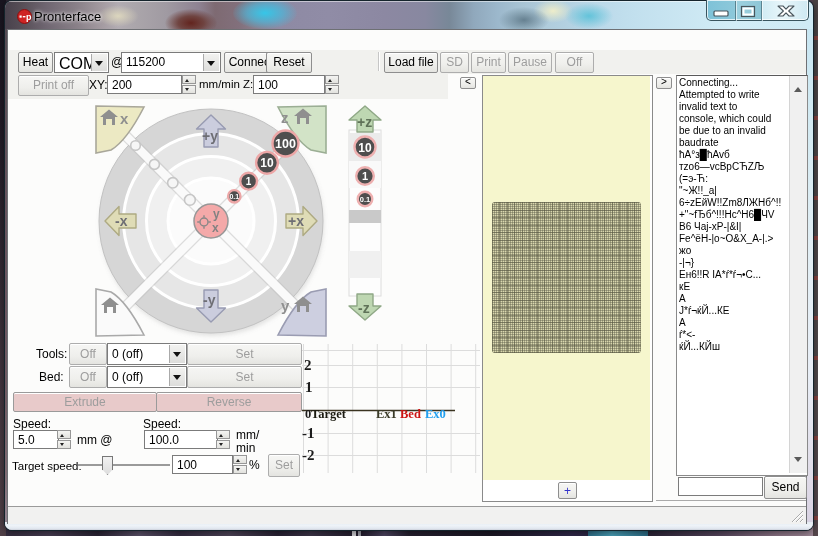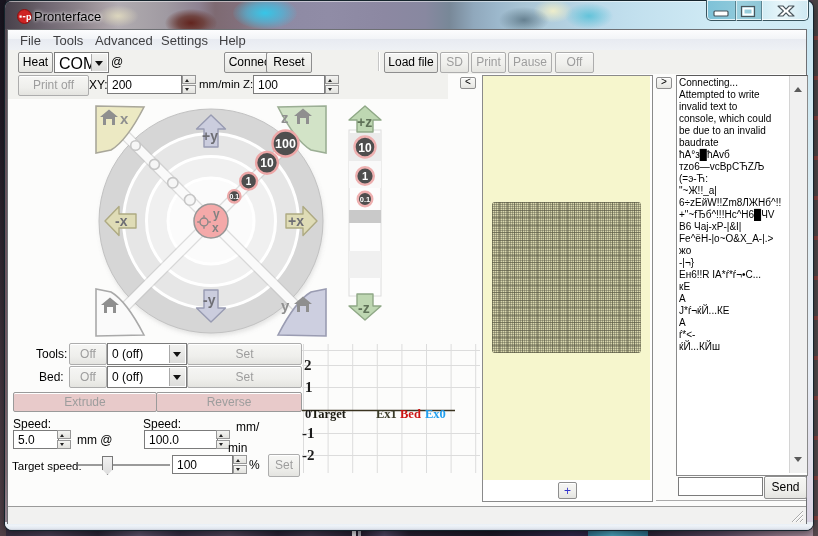--- a/index.html
+++ b/index.html
@@ -132,38 +132,35 @@
       <rect x="35.5" y="5.5" width="13" height="10" fill="none" stroke="#49555c" stroke-width="1.2"></rect>
       <rect x="37.5" y="7.5" width="9" height="6" fill="none" stroke="#fff" stroke-width="2"></rect>
       <path d="M72 5 L77 5 L80 8.2 L83 5 L88 5 L82.7 10 L88 15 L83 15 L80 11.8 L77 15 L72 15 L77.4 10 Z" fill="#fff" stroke="#49555c" stroke-width="1.1" stroke-linejoin="round"></path>
     </svg>
   </div>
 
   <div id="lborder" class="abs"></div>
     <div id="rborder" class="abs"></div>
     <div id="bborder" class="abs"></div>
   <div id="client" class="abs">
-    <div id="menubar" class="abs">
-      <span style="left:12px">File</span>
-      <span style="left:45px">Tools</span>
-      <span style="left:87px">Advanced</span>
-      <span style="left:153px">Settings</span>
-      <span style="left:211px">Help</span>
-    </div>
     <div class="abs" style="left:0;top:20px;width:798px;height:24px;background:#f1f1ee"></div>
     <div class="abs" style="left:0;top:44px;width:440px;height:25px;background:#f1f1ee"></div>
 
     <div class="btn" style="left:10px;top:22px;width:33px;height:19px">
         <i style="top:2px">Heat</i>
       </div>
     <div class="combo" style="left:46px;top:22px;width:53px;height:19px">
         <i style="font-size:16px">COM7</i>
         <div class="arw"></div>
       </div>
     <div class="lbl" style="left:103px;top:25px">@</div>
+    <div class="combo" style="left:113px;top:22px;width:98px;height:19px">
+        <i>115200</i>
+        <div class="arw"></div>
+      </div>
     <div class="btn" style="left:216px;top:22px;width:52px;height:19px">
         <i style="top:2px">Connect</i>
       </div>
     <div class="btn" style="left:258px;top:22px;width:44px;height:19px">
         <i style="top:2px">Reset</i>
       </div>
     <div class="abs" style="left:370px;top:22px;width:1px;height:19px;background:#c6c6c6;box-shadow:1px 0 0 #fff"></div>
     <div class="btn" style="left:376px;top:22px;width:52px;height:19px">
         <i style="top:2px">Load file</i>
       </div>
@@ -370,22 +367,22 @@
         <i>100.0</i>
       </div>
     <div class="spin" style="left:208px;top:400px;height:19px">
       <div class="u" style="top:0;height:7px">
           <div class="tri-u" style="left:2px;top:1px"></div>
         </div>
       <div class="d" style="top:10px;height:7px">
           <div class="tri-d" style="left:2px;top:2px"></div>
         </div>
     </div>
-    <div class="lbl" style="left:228px;top:390px">mm/</div>
-    <div class="lbl" style="left:220px;top:411px">min</div>
+    <div class="lbl" style="left:228px;top:398px">mm/</div>
+    <div class="lbl" style="left:228px;top:411px">min</div>
 
     <div class="lbl" style="left:4px;top:430px;font-size:11.5px">Target speed:</div>
     <div class="abs" style="left:70px;top:434px;width:92px;height:2px;background:#9a9a9a"></div>
     <div class="abs" style="left:94px;top:426px;width:9px;height:17px;background:linear-gradient(to bottom,#f2f2f2,#ddd);border:1px solid #777;
       clip-path:polygon(0 0,100% 0,100% 70%,50% 100%,0 70%)"></div>
     <div class="field" style="left:164px;top:425px;width:59px;height:17px">
         <i>100</i>
       </div>
     <div class="spin" style="left:225px;top:425px;height:19px">
       <div class="u" style="top:0;height:7px">

